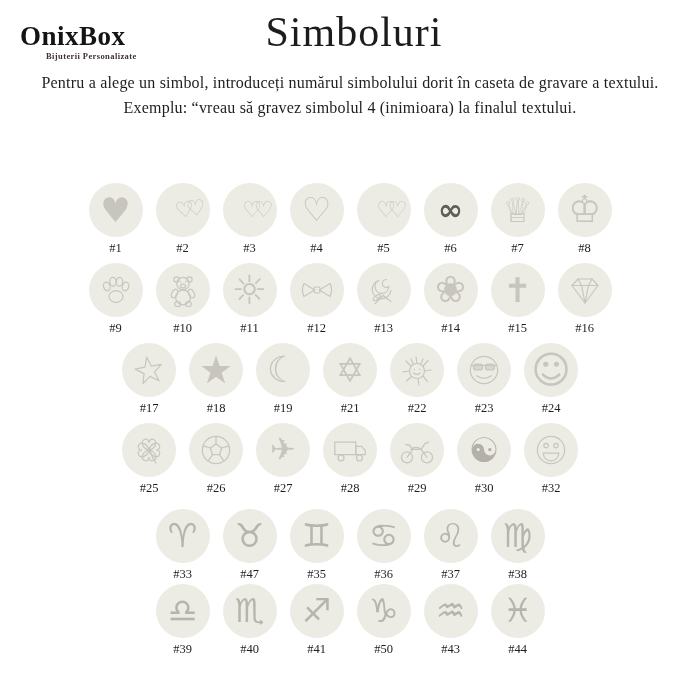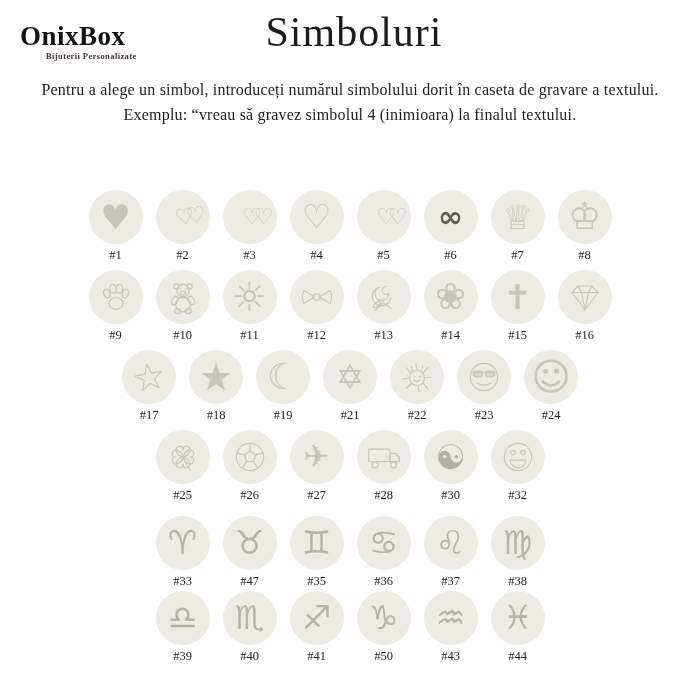--- a/index.html
+++ b/index.html
@@ -11,21 +11,21 @@
   .logo{position:absolute;left:20px;top:23px;line-height:1;}
   .logo-title{font-size:27px;font-weight:bold;color:#141414;letter-spacing:.5px;}
   .logo-sub{font-size:8.5px;font-weight:bold;color:#3e3332;margin:2px 0 0 26px;letter-spacing:.4px;}
   
   .page-title{
     text-align:center;font-size:42px;font-weight:normal;color:#1c1c1c;
     margin:8px 0 0 8px;letter-spacing:1px;
   }
   .intro{
     text-align:center;font-size:16px;line-height:1.55;color:#1e1e1e;
-    max-width:622px;margin:22px auto 0 auto;letter-spacing:.2px;
+    max-width:622px;margin:15px auto 0 auto;letter-spacing:.2px;
   }
   
   .grid{margin-top:62px;}
   .row{display:flex;justify-content:center;gap:13px;margin-bottom:7px;}
   .row.first-zodiac{margin-top:13px;}
   .row.zodiac-row{margin-bottom:2px;}
   .cell{width:54px;text-align:center;}
   .badge{
     width:54px;height:54px;border-radius:50%;background:#ECEBE4;
     display:flex;align-items:center;justify-content:center;overflow:hidden;
@@ -292,20 +292,30 @@
           <svg class="sicon" viewBox="0 0 40 40" width="42" height="42" fill="none" stroke="#C8C6BE" stroke-width="1.2" stroke-linecap="round" stroke-linejoin="round" data-name="truck-icon">
             <rect x="5.5" y="12.5" width="20" height="12"></rect>
             <path d="M25.5,16.5 h5.5 l3.5,4 v4 h-9 Z"></path>
             <circle cx="11.5" cy="27.5" r="2.8"></circle>
             <circle cx="29" cy="27.5" r="2.8"></circle>
           </svg>
         </div>
         <div class="num" data-name="symbol-number">#28</div>
       </div>
       <div class="cell" data-name="symbol-cell">
+        <div class="badge" data-name="motorcycle-badge">
+          <svg class="sicon" viewBox="0 0 40 40" width="42" height="42" fill="none" stroke="#C8C6BE" stroke-width="1.2" stroke-linecap="round" stroke-linejoin="round" data-name="motorcycle-icon">
+            <circle cx="10.5" cy="27" r="5.3"></circle>
+            <circle cx="29.5" cy="27" r="5.3"></circle>
+            <path d="M10.5,27 L16,19.5 L24,19.5 L29.5,27 M16,19.5 L12.5,15 L9.5,15 M24,19.5 L27.5,14 L31,12.5 M14,19.5 Q19,15.5 24.5,19.5"></path>
+          </svg>
+        </div>
+        <div class="num" data-name="symbol-number">#29</div>
+      </div>
+      <div class="cell" data-name="symbol-cell">
         <div class="badge" data-name="yin-yang-badge">
           <span class="glyph" data-name="yin-yang-icon">☯</span>
         </div>
         <div class="num" data-name="symbol-number">#30</div>
       </div>
       <div class="cell" data-name="symbol-cell">
         <div class="badge" data-name="grinning-smiley-badge">
           <svg class="sicon" viewBox="0 0 40 40" width="42" height="42" fill="none" stroke="#C8C6BE" stroke-width="1.2" stroke-linecap="round" data-name="grinning-smiley-icon">
             <circle cx="20" cy="20" r="13"></circle>
             <circle cx="15.3" cy="15.8" r="2.1"></circle>

